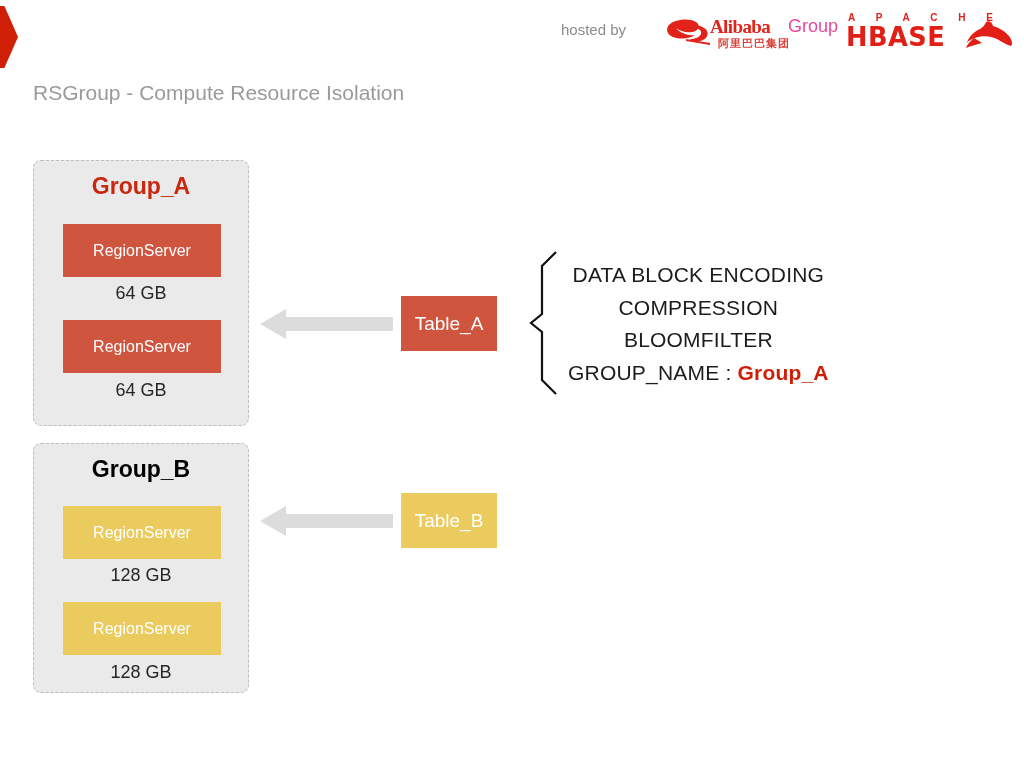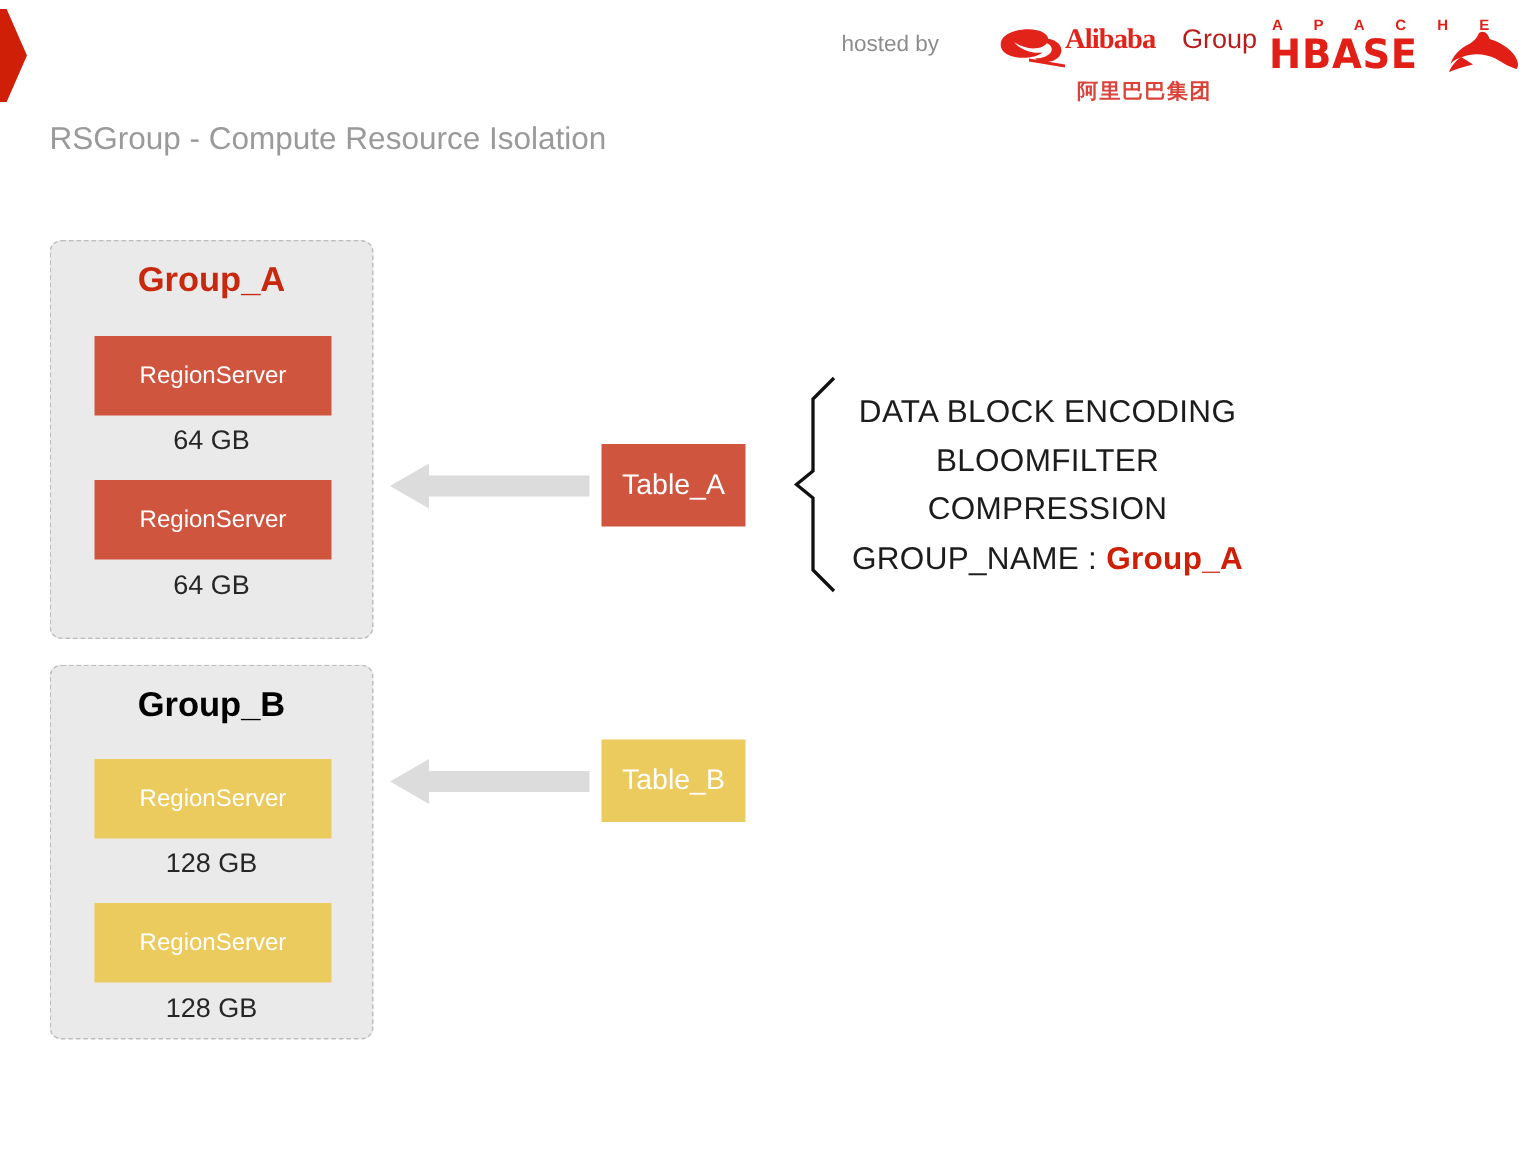--- a/index.html
+++ b/index.html
@@ -87,34 +87,33 @@
     letter-spacing: -0.6px;
     white-space: nowrap;
     font-family: Liberation Serif, serif;
   }
   .ali-group {
     position: absolute;
     left: 122px;
     top: 2px;
     font-size: 18px;
     font-weight: 400;
-    color: #b91c1c;
+    color: #ec4899;
     white-space: nowrap;
   }
   .ali-cn {
     position: absolute;
     left: 52px;
     top: 22px;
-    font-size: 14px;
+    font-size: 11px;
     font-weight: bold;
     color: #d6342a;
     letter-spacing: 1px;
     white-space: nowrap;
     opacity: .92;
-    margin-top: 16px;
   }
 
   
   .hbase-logo {
     position: absolute;
     left: 846px;
     top: 12px;
     width: 170px;
     height: 42px;
   }
@@ -331,18 +330,18 @@
 
   <div class="table-box" id="table-a-box">Table_A</div>
   <div class="table-box" id="table-b-box">Table_B</div>
 
   <svg class="brace" viewBox="0 0 34 146">
     <path d="M28 2 L14 16 L14 64 L3 73 L14 82 L14 130 L28 144" fill="none" stroke="#111111" stroke-width="2.2" stroke-linejoin="miter" stroke-linecap="butt"></path>
   </svg>
 
   <div class="attr-list">
     <span class="attr-line">DATA  BLOCK  ENCODING</span>
+    <span class="attr-line">COMPRESSION</span>
     <span class="attr-line">BLOOMFILTER</span>
-    <span class="attr-line">COMPRESSION</span>
     <span class="attr-line"><span>GROUP_NAME : </span><span class="attr-group-value">Group_A</span></span>
   </div>
 
 </div>
 
 </body></html>

